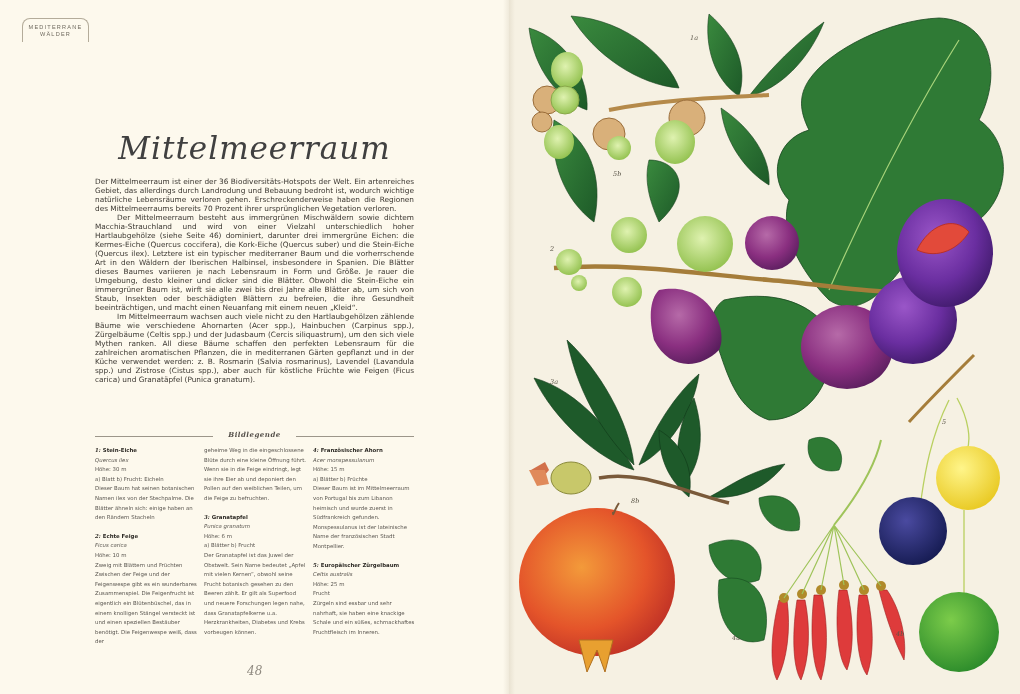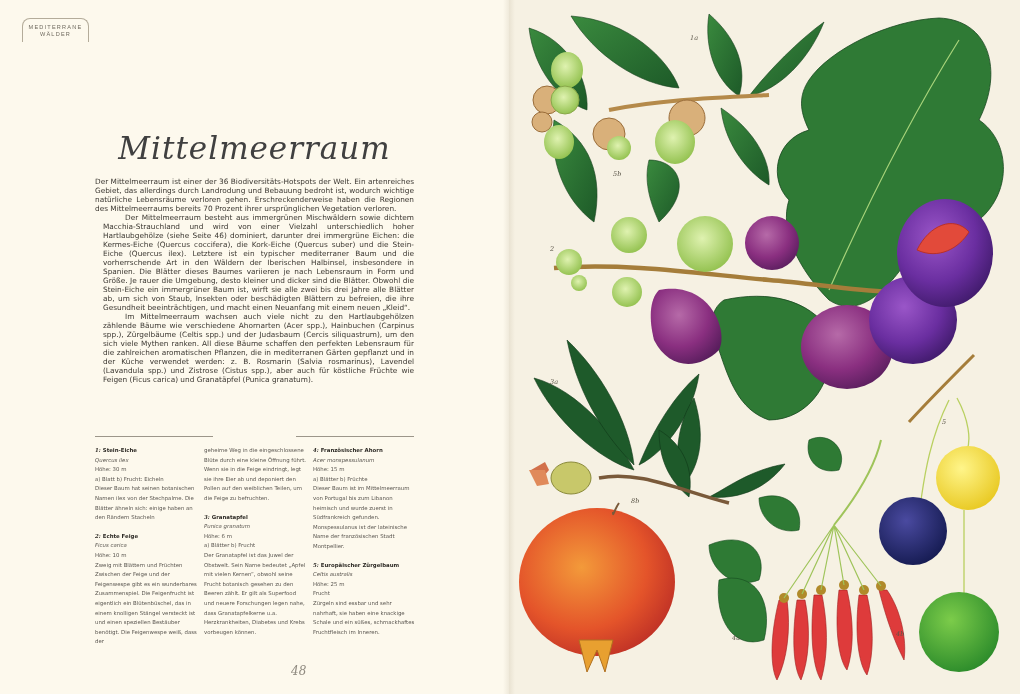--- a/index.html
+++ b/index.html
@@ -7,38 +7,38 @@
   .left-page { position:absolute; left:0; top:0; width:509px; height:694px; background:#fdf9ed; }
   .right-page { position:absolute; left:509px; top:0; width:511px; height:694px; background:#f6f1e3; overflow:hidden; }
   .gutter { position:absolute; left:503px; top:0; width:12px; height:694px; background:linear-gradient(90deg, rgba(0,0,0,0) 0%, rgba(120,100,60,0.10) 50%, rgba(0,0,0,0) 100%); }
 
   .section-tab { position:absolute; left:22px; top:18px; width:67px; height:24px; border:1px solid #b4ac9a; border-bottom:none; border-radius:8px 8px 0 0; text-align:center; color:#6f6a5f; font-size:5.6px; letter-spacing:1.2px; line-height:7px; padding-top:5px; box-sizing:border-box; }
 
   .page-title { position:absolute; left:0; width:509px; top:130px; text-align:center; font-family:"DejaVu Serif", serif; font-style:italic; font-size:31px; color:#404040; letter-spacing:1px; }
 
   .body-text { position:absolute; left:95px; top:177px; width:319px; color:#3a3630; font-family:"DejaVu Sans", sans-serif; font-size:7.35px; line-height:9px; text-align:justify; }
   .body-text p { margin:0; }
-  .body-text p + p { text-indent:22px;margin-left:8px; }
+  .body-text p + p { text-indent:22px; }
 
   .legend-head { position:absolute; left:95px; top:431px; width:319px; height:10px; }
   .legend-head .rule { position:absolute; top:5px; height:1px; background:#9c968a; }
   .legend-head .rule.l { left:0; width:118px; }
   .legend-head .rule.r { right:0; width:118px; }
   .legend-head .title { position:absolute; left:0; right:0; top:-1px; text-align:center; font-family:"DejaVu Serif", serif; font-style:italic; font-weight:bold; font-size:7px; color:#55504a; letter-spacing:0.5px; }
 
   .legend-col { position:absolute; top:446px; width:104px; color:#5a5650; font-family:"DejaVu Sans", sans-serif; font-size:5.4px; line-height:9.6px; }
   .legend-col .entry { margin-bottom:9px; }
   .legend-col .name { font-weight:bold; color:#2d2a25; }
   .legend-col .num { font-family:"DejaVu Serif", serif; font-style:italic; font-weight:bold; color:#2d2a25; margin-right:2px; }
   .legend-col .latin { font-style:italic; }
   .col1 { left:95px; }
   .col2 { left:204px; }
   .col3 { left:313px; }
 
-  .page-number { position:absolute; left:247px; top:664px; font-family:"DejaVu Serif", serif; font-style:italic; font-size:12px; color:#8f8a80;margin-left:44px; }
+  .page-number { position:absolute; left:247px; top:664px; font-family:"DejaVu Serif", serif; font-style:italic; font-size:12px; color:#8f8a80; }
 
   .fig-label { position:absolute; font-family:"DejaVu Serif", serif; font-style:italic; font-size:6.5px; color:#5a5548; }
   svg.plate { position:absolute; left:0; top:0; }
 </style>
 </head>
 <body>
 
 <div class="left-page">
   <div class="section-tab">
     <div>MEDITERRANE</div>
@@ -48,20 +48,21 @@
   <div class="page-title">Mittelmeerraum</div>
 
   <div class="body-text">
     <p>Der Mittelmeerraum ist einer der 36 Biodiversitäts-Hotspots der Welt. Ein artenreiches Gebiet, das allerdings durch Landrodung und Bebauung bedroht ist, wodurch wichtige natürliche Lebensräume verloren gehen. Erschreckenderweise haben die Regionen des Mittelmeerraums bereits 70 Prozent ihrer ursprünglichen Vegetation verloren.</p>
     <p>Der Mittelmeerraum besteht aus immergrünen Mischwäldern sowie dichtem Macchia-Strauchland und wird von einer Vielzahl unterschiedlich hoher Hartlaubgehölze (siehe Seite 46) dominiert, darunter drei immergrüne Eichen: die Kermes-Eiche (Quercus coccifera), die Kork-Eiche (Quercus suber) und die Stein-Eiche (Quercus ilex). Letztere ist ein typischer mediterraner Baum und die vorherrschende Art in den Wäldern der Iberischen Halbinsel, insbesondere in Spanien. Die Blätter dieses Baumes variieren je nach Lebensraum in Form und Größe. Je rauer die Umgebung, desto kleiner und dicker sind die Blätter. Obwohl die Stein-Eiche ein immergrüner Baum ist, wirft sie alle zwei bis drei Jahre alle Blätter ab, um sich von Staub, Insekten oder beschädigten Blättern zu befreien, die ihre Gesundheit beeinträchtigen, und macht einen Neuanfang mit einem neuen „Kleid“.</p>
     <p>Im Mittelmeerraum wachsen auch viele nicht zu den Hartlaubgehölzen zählende Bäume wie verschiedene Ahornarten (Acer spp.), Hainbuchen (Carpinus spp.), Zürgelbäume (Celtis spp.) und der Judasbaum (Cercis siliquastrum), um den sich viele Mythen ranken. All diese Bäume schaffen den perfekten Lebensraum für die zahlreichen aromatischen Pflanzen, die in mediterranen Gärten gepflanzt und in der Küche verwendet werden: z. B. Rosmarin (Salvia rosmarinus), Lavendel (Lavandula spp.) und Zistrose (Cistus spp.), aber auch für köstliche Früchte wie Feigen (Ficus carica) und Granatäpfel (Punica granatum).</p>
   </div>
 
   <div class="legend-head">
     <div class="rule l"></div>
+    <div class="title">Bildlegende</div>
     <div class="rule r"></div>
   </div>
 
   <div class="legend-col col1">
     <div class="entry">
       <div><span class="num">1:</span><span class="name">Stein-Eiche</span></div>
       <div class="latin">Quercus ilex</div>
       <div>Höhe: 30 m</div>
       <div>a) Blatt b) Frucht: Eicheln</div>
       <div>Dieser Baum hat seinen botanischen Namen ilex von der Stechpalme. Die Blätter ähneln sich: einige haben an den Rändern Stacheln</div>

